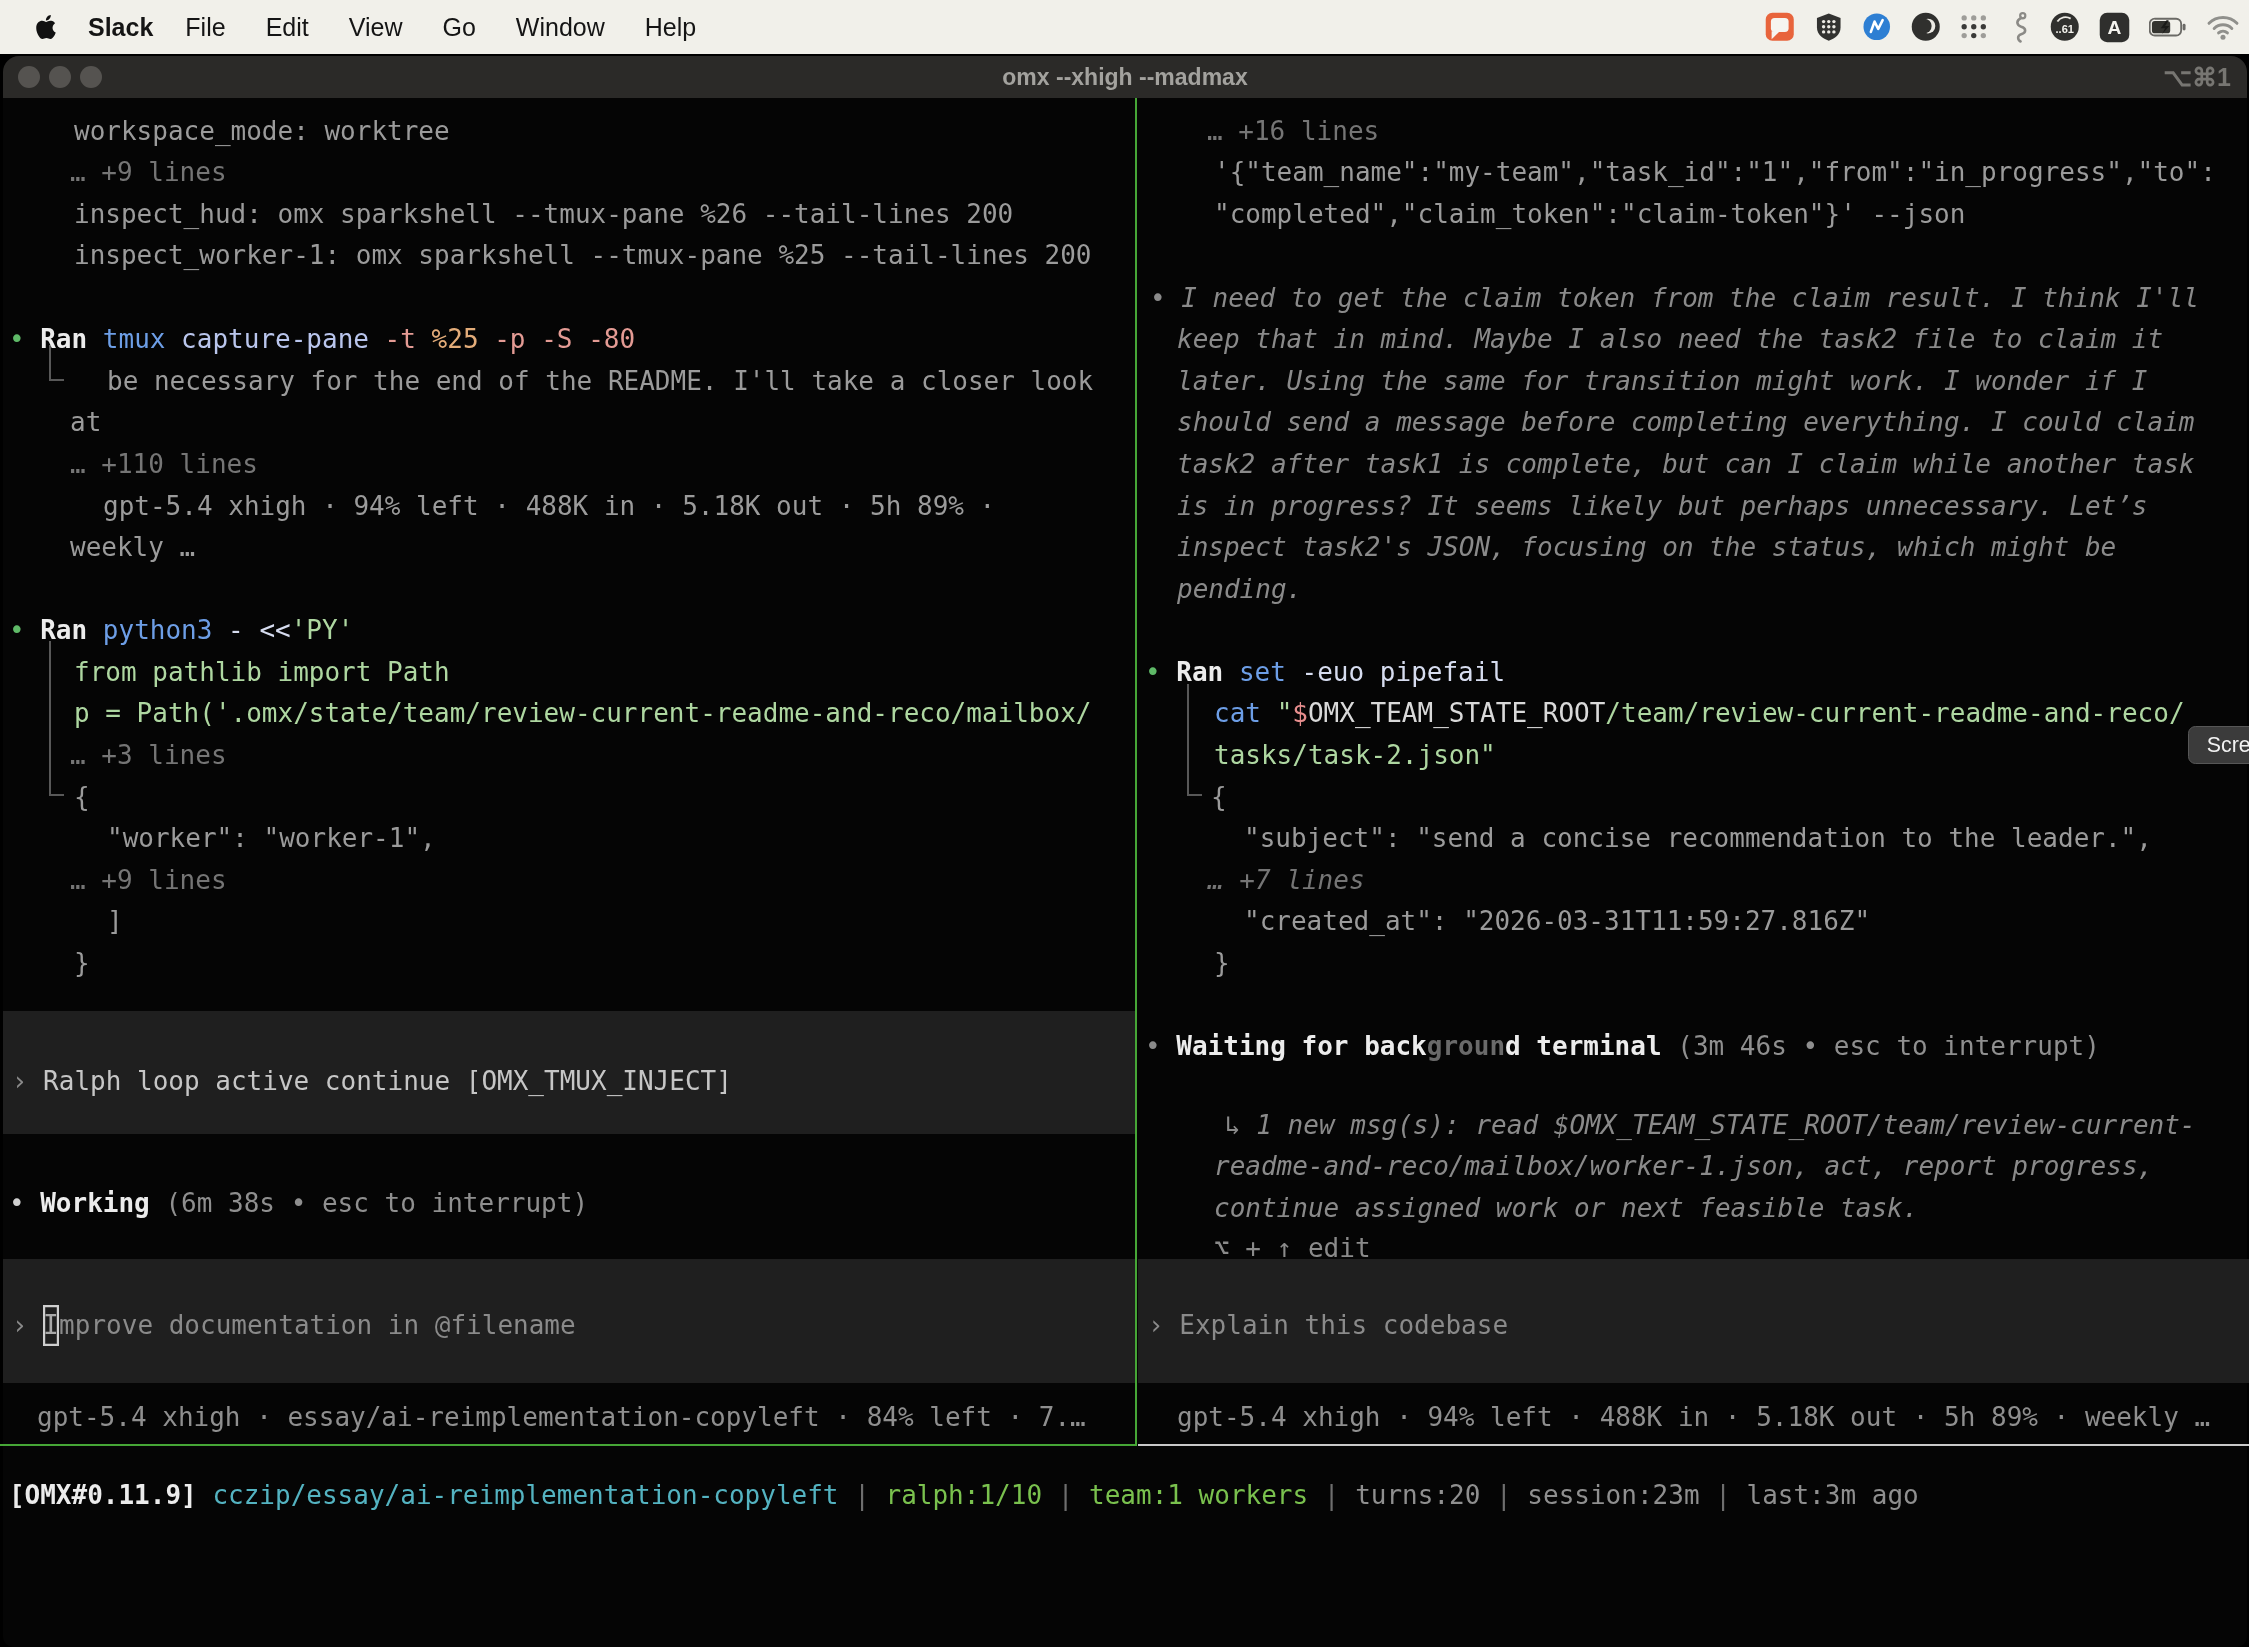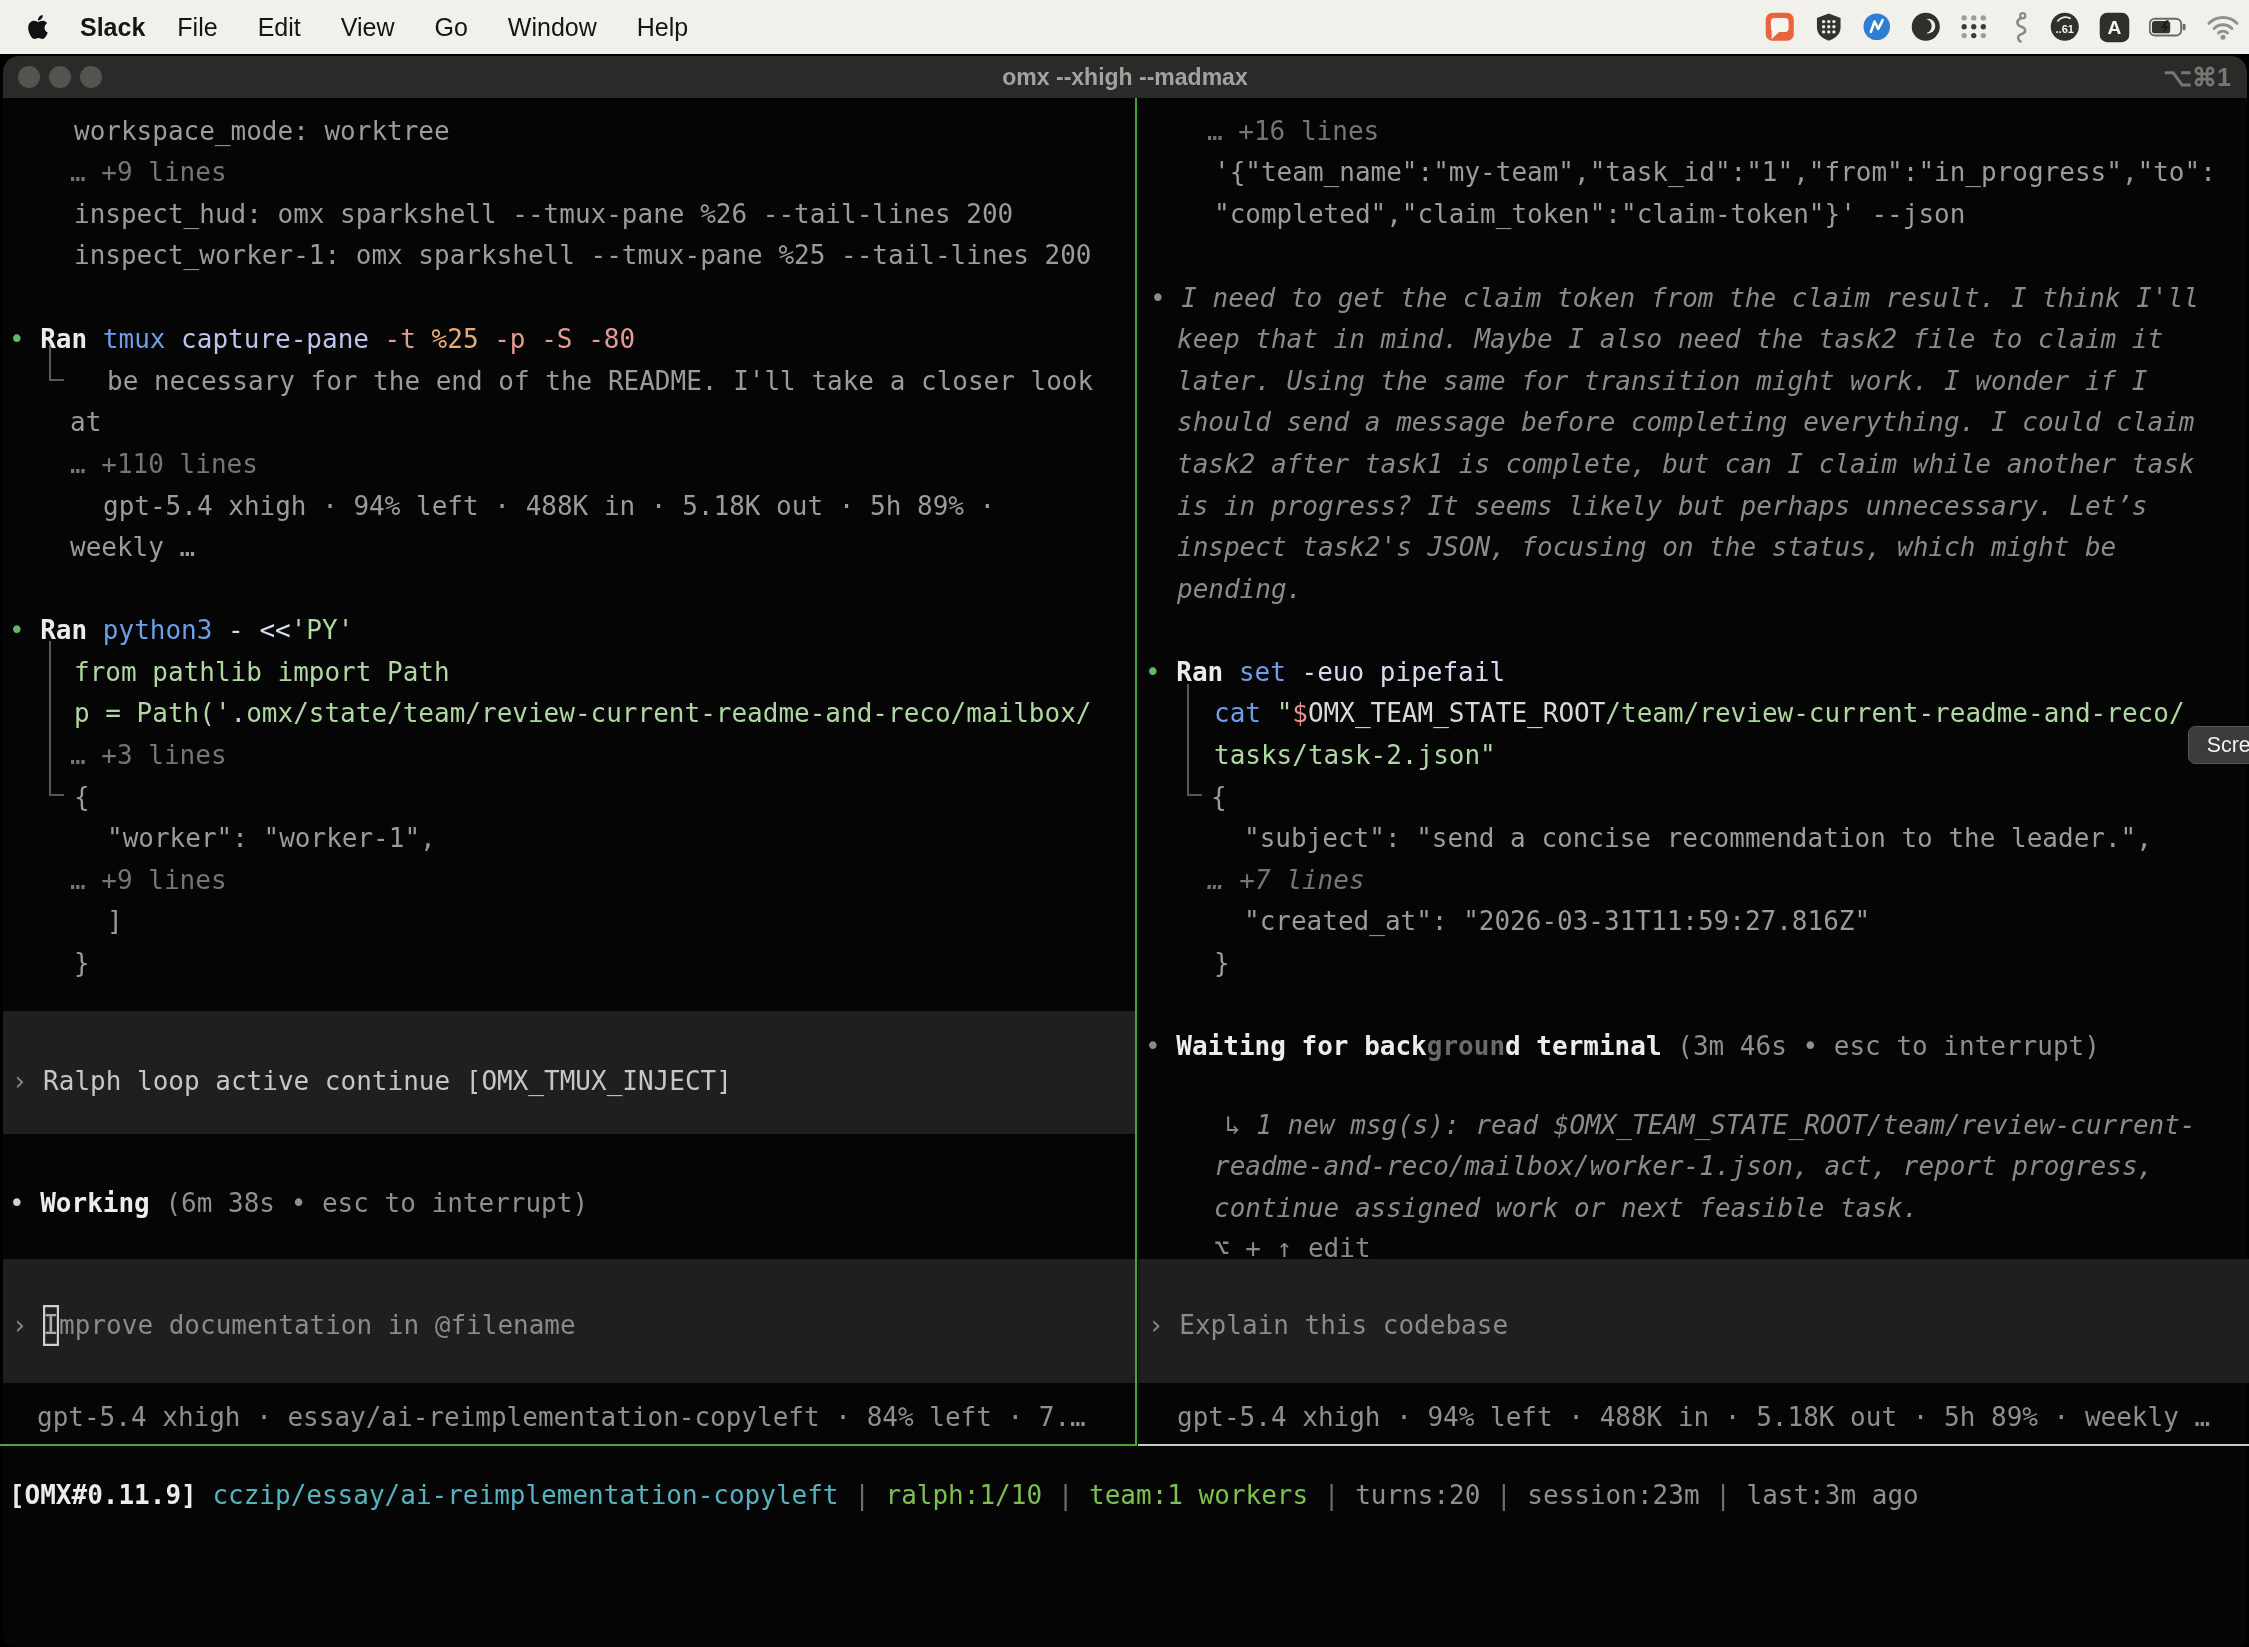--- a/index.html
+++ b/index.html
@@ -1,21 +1,21 @@
 <!DOCTYPE html>
 <html style="font-size:11.8px"><head>
 <meta charset="utf-8">
 <style>
   html,body{margin:0;padding:0;background:#000;}
   .screen{position:relative;width:2250px;height:1648px;overflow:hidden;background:#000;
           font-family:"Liberation Sans",sans-serif;}
   
   .menubar{position:absolute;left:0;top:0;width:2250px;height:54px;background:#f1f0ea;
            display:flex;align-items:center;}
-  .menu-left{display:flex;align-items:center;gap:32px;padding-left:28px;}
+  .menu-left{display:flex;align-items:center;gap:32px;padding-left:36px;}
   .mitem{font-size:25px;color:#151515;white-space:nowrap;}
   .mitem.app{font-weight:bold;}
   .apple-wrap{display:flex;align-items:center;}
   .status-icons{position:absolute;right:5.9px;top:0;height:54px;display:flex;align-items:center;gap:19px;padding-right:4.4px;}
   .sic{display:flex;align-items:center;justify-content:center;}
   
   .window{position:absolute;left:3px;top:56px;width:2244px;height:1591px;background:#050505;
           border-radius:16px 16px 10.3px 10.3px;}
   .titlebar{position:absolute;left:3px;top:56px;width:2244px;height:42px;background:#2b2a28;
             border-radius:16px 16px 0 0;}

